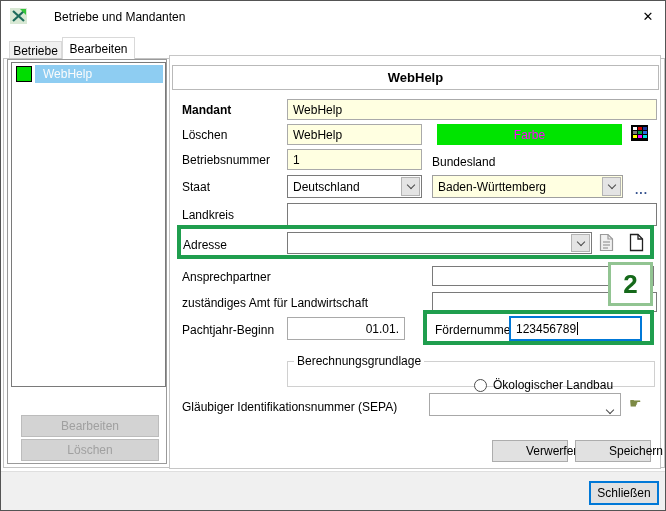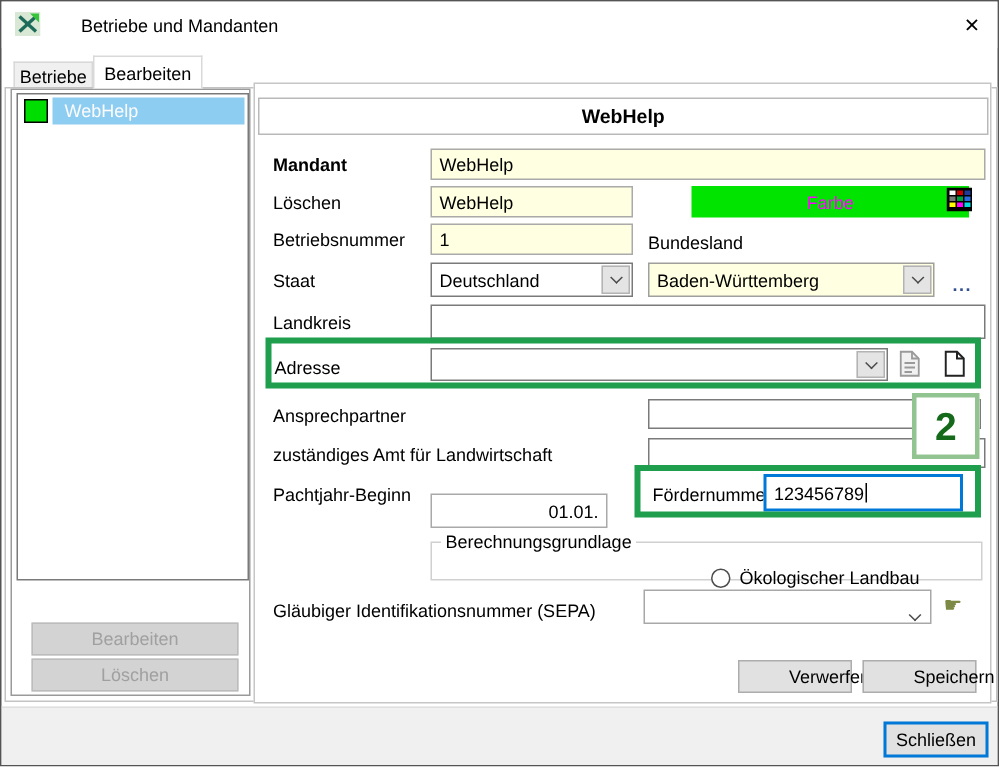--- a/index.html
+++ b/index.html
@@ -55,21 +55,21 @@
            display:flex; align-items:center; padding-left:5px; overflow:hidden; }
   .combo.yellow { background:#ffffe1; border-color:#9f9f9f; }
   .combo .arrow-btn { position:absolute; right:1px; top:1px; bottom:1px; width:19px;
                       background:#e4e4e4; border:1px solid #b3b3b3;
                       display:flex; align-items:center; justify-content:center; }
   .combo.flat { border:1px solid #a8a8a8; }
   .combo.flat .arrow-plain { position:absolute; right:7px; top:8px; }
   .chev { display:inline-block; width:6px; height:6px; border-left:1px solid #4a4a4a;
           border-bottom:1px solid #4a4a4a; transform:rotate(-45deg); margin-top:-3px; }
 
-  .farbe-btn { position:absolute; display:flex; align-items:center; justify-content:center;margin-left:24px; }
+  .farbe-btn { position:absolute; display:flex; align-items:center; justify-content:center; }
   .more-link { position:absolute; font-weight:bold; letter-spacing:1px; color:#33518e; }
 
   .icon-abs { position:absolute; }
 
   fieldset.calc { position:absolute; left:117px; top:298px; width:368px; height:33px;
                   border:1px solid #d0d0d0; }
   fieldset.calc legend { margin-left:6px; padding:0 3px; font-size:12px; }
   .radio-row { position:absolute; top:10px; display:flex; align-items:center; }
   .radio { width:13px; height:13px; border:1px solid #4d4d4d; border-radius:50%;
            margin-right:6px; position:relative; background:#fff; flex:0 0 auto; }
@@ -206,21 +206,21 @@
     <div class="inp" style="left:262px; top:210px; width:222px; height:20px;">
       <span></span>
     </div>
 
     <span class="lbl" style="left:12px; top:240px;">zuständiges Amt für Landwirtschaft</span>
     <div class="inp" style="left:262px; top:236px; width:225px; height:20px;">
       <span></span>
     </div>
 
     <span class="lbl" style="left:12px; top:267px;">Pachtjahr-Beginn</span>
-    <div class="inp right" style="left:117px; top:261px; width:118px; height:23px; border-color:#a9a9a9;margin-top:12px;">
+    <div class="inp right" style="left:117px; top:261px; width:118px; height:23px; border-color:#a9a9a9;">
       <span>01.01.</span>
     </div>
     <span class="lbl" style="left:265px; top:267px;">Fördernummer</span>
     <div class="inp" style="left:339px; top:260px; width:133px; height:25px; border:2px solid #0078d7;">
       <span>123456789</span>
         <span class="caret"></span>
     </div>
 
     <fieldset class="calc">
       <legend>Berechnungsgrundlage</legend>

